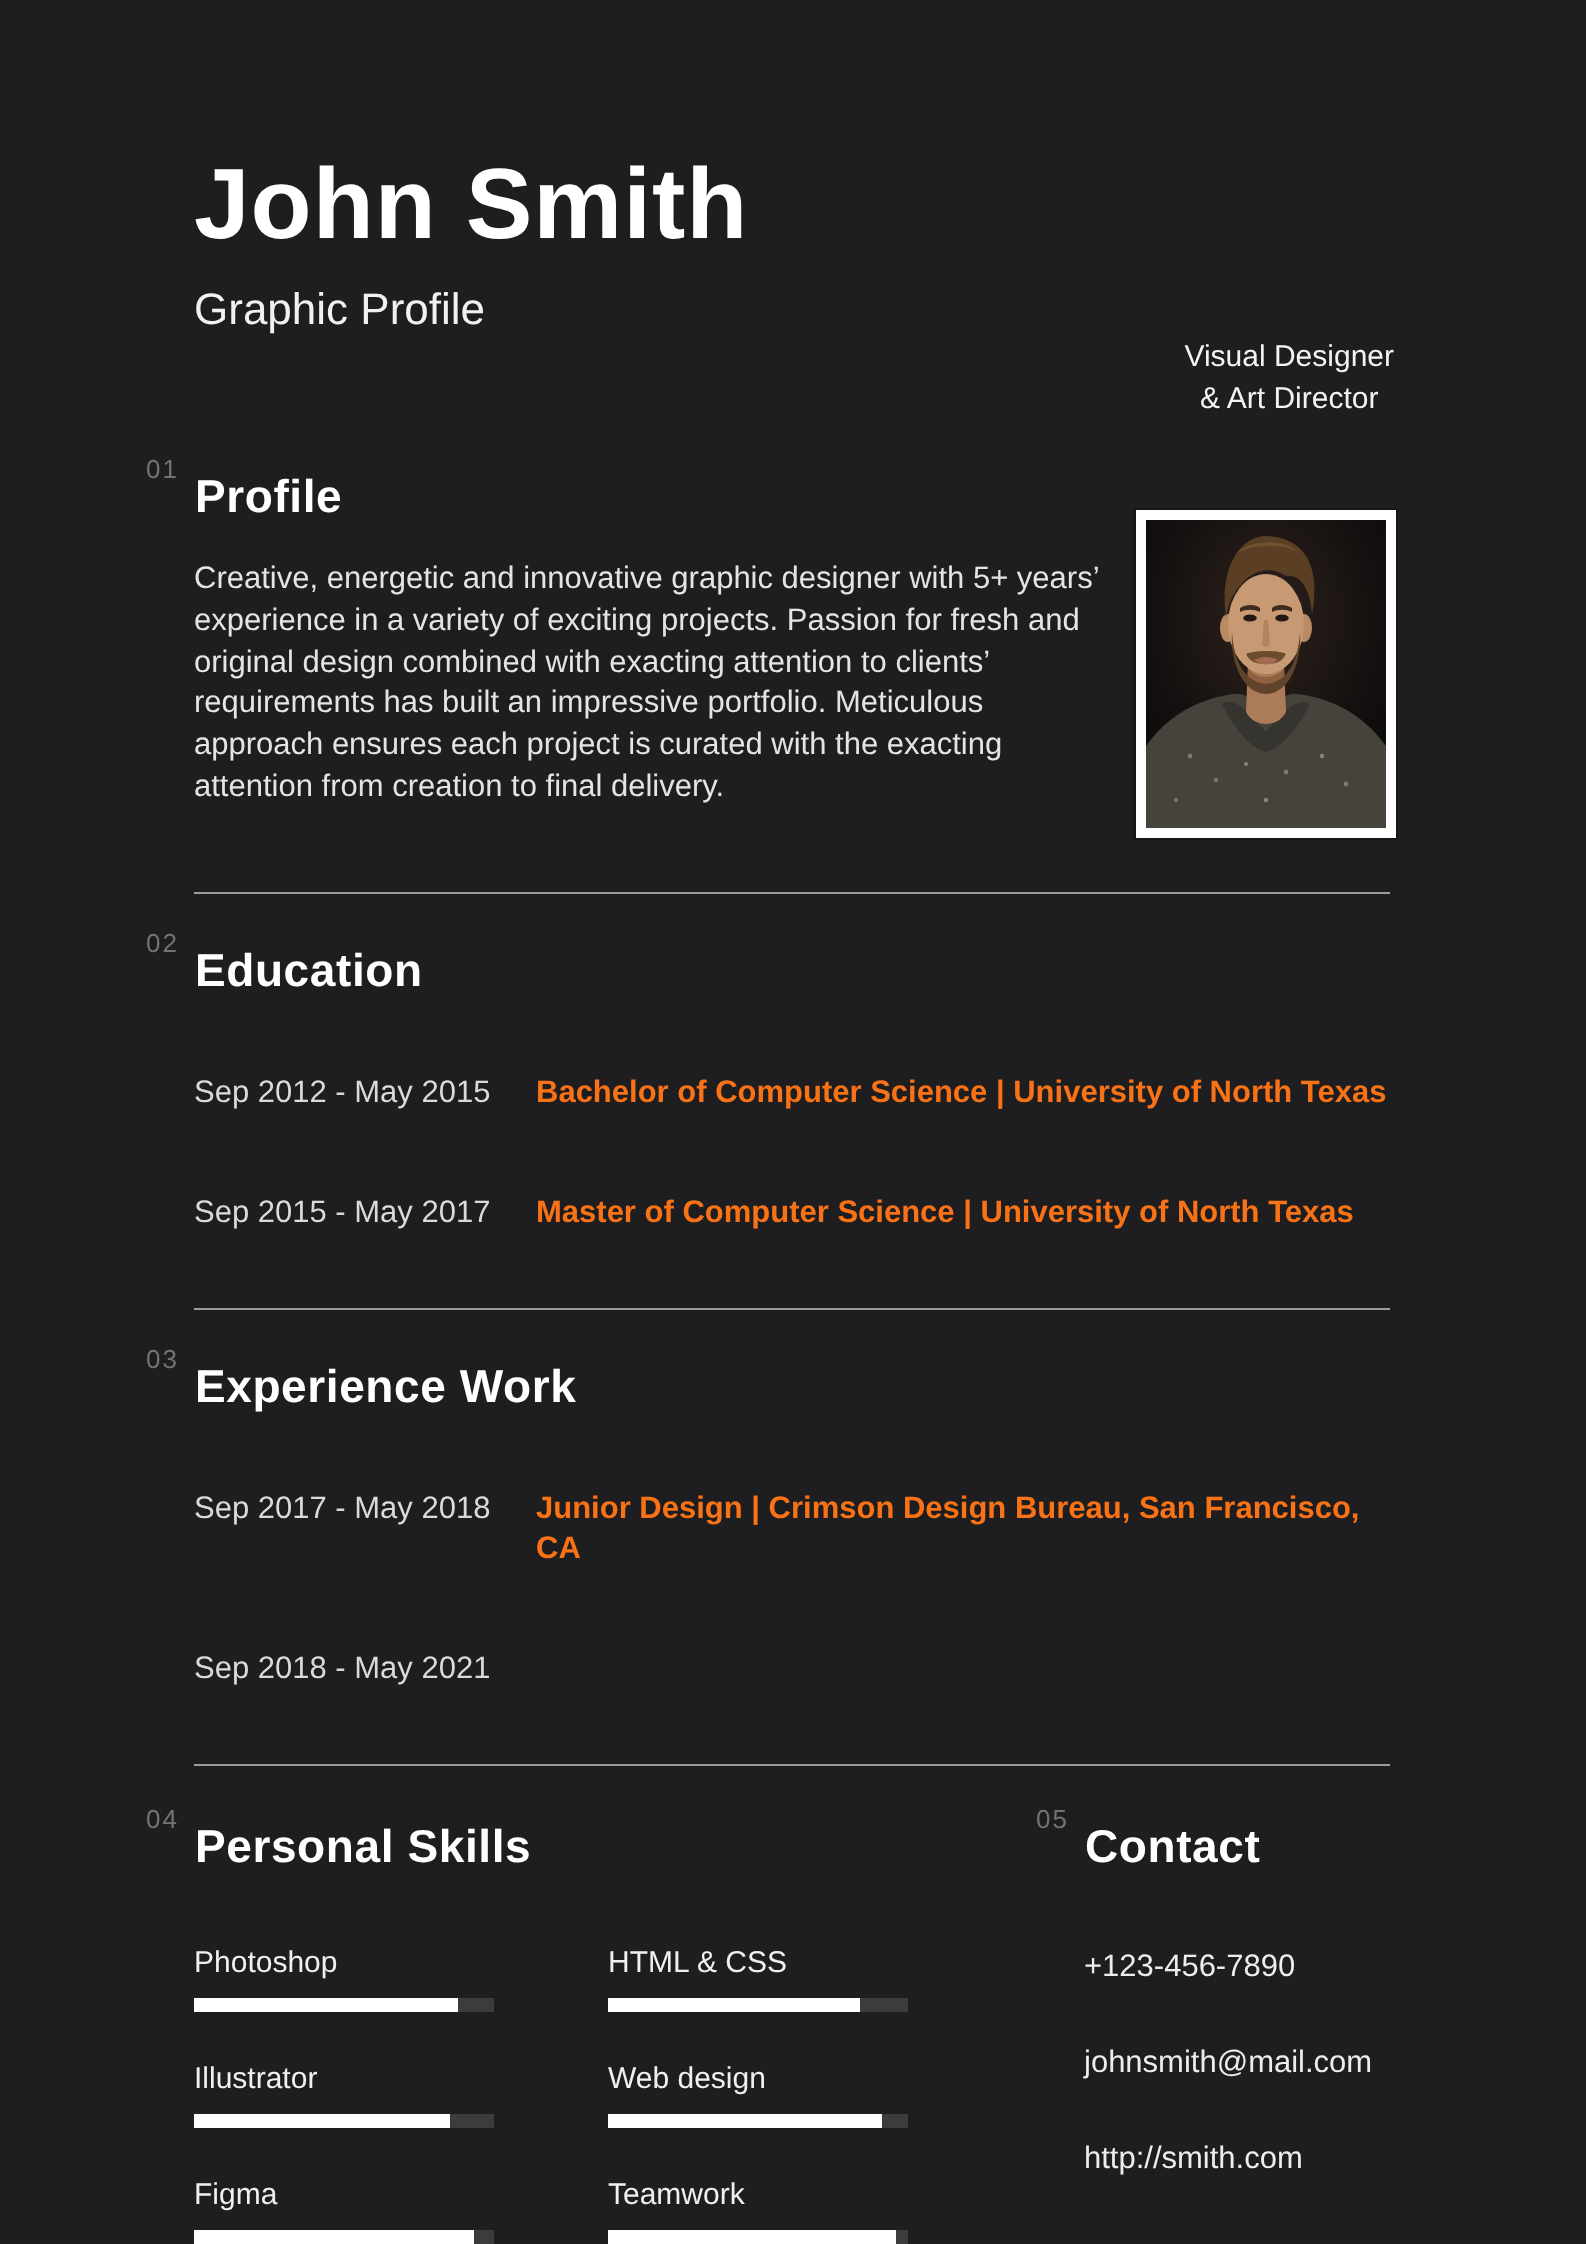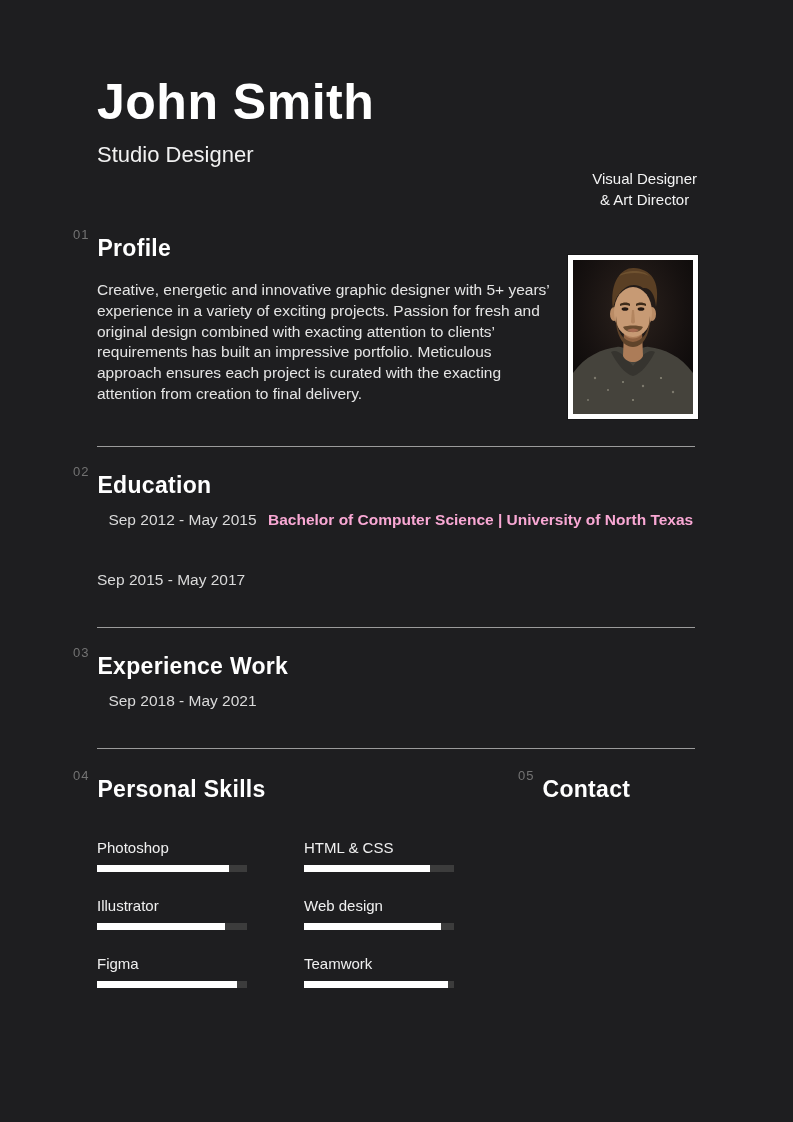--- a/index.html
+++ b/index.html
@@ -87,23 +87,23 @@
   .hr-2 { margin-top: 37px; }
   .hr-3 { margin-top: 37px; }
   
   .timeline-section { margin-top: 25px; }
   .t-row {
     display: flex;
     margin-top: 40px;
     font-size: 15.5px;
     line-height: 20px;
   }
-  .t-row:first-of-type { margin-top: 11px; text-align: center; }
+  .t-row:first-of-type { margin-top: 38px; }
   .t-dates { width: 171px; flex: 0 0 171px; color: #dadada; font-weight: 400; }
-  .t-desc  { color: #f9a8d4; font-weight: 700; }
+  .t-desc  { color: #f97316; font-weight: 700; }
   
   .bottom {
     display: grid;
     grid-template-columns: 445px 1fr;
     margin-top: 27px;
   }
   .skills-grid {
     margin-top: 36px;
     display: grid;
     grid-template-columns: 150px 150px;
@@ -132,21 +132,21 @@
     line-height: 20px;
   }
 </style>
 </head>
 <body>
 
 <div class="page">
 
   <div>
     <h1 class="name">John Smith</h1>
-    <div class="role">Studio Designer</div>
+    <div class="role">Graphic Profile</div>
     <div class="tagline">
       <div>Visual Designer</div>
       <div>&amp; Art Director</div>
     </div>
   </div>
 
   <section class="profile-section">
     <h2 class="sec-title"><sup class="sec-num">01</sup><span>Profile</span></h2>
     <p class="profile-text">Creative, energetic and innovative graphic designer with 5+ years’ experience in a variety of exciting projects. Passion for fresh and original design combined with exacting attention to clients’ requirements has built an impressive portfolio. Meticulous approach ensures each project is curated with the exacting attention from creation to final delivery.</p>
   </section>
@@ -202,27 +202,32 @@
   <hr class="divider hr-1">
 
   <section class="timeline-section">
     <h2 class="sec-title"><sup class="sec-num">02</sup><span>Education</span></h2>
     <div class="t-row">
       <div class="t-dates">Sep 2012 - May 2015</div>
       <div class="t-desc">Bachelor of Computer Science | University of North Texas</div>
     </div>
     <div class="t-row">
       <div class="t-dates">Sep 2015 - May 2017</div>
+      <div class="t-desc">Master of Computer Science | University of North Texas</div>
     </div>
   </section>
 
   <hr class="divider hr-2">
 
   <section class="timeline-section">
     <h2 class="sec-title"><sup class="sec-num">03</sup><span>Experience Work</span></h2>
+    <div class="t-row">
+      <div class="t-dates">Sep 2017 - May 2018</div>
+      <div class="t-desc">Junior Design | Crimson Design Bureau, San Francisco, CA</div>
+    </div>
     <div class="t-row">
       <div class="t-dates">Sep 2018 - May 2021</div>
     </div>
   </section>
 
   <hr class="divider hr-3">
 
   <div class="bottom">
 
     <section>
@@ -262,16 +267,21 @@
           <div class="skill-label">Teamwork</div>
           <div class="skill-track">
               <div class="skill-fill" style="width: 96%;"></div>
             </div>
         </div>
       </div>
     </section>
 
     <section>
       <h2 class="sec-title"><sup class="sec-num">05</sup><span>Contact</span></h2>
+      <div class="contact-list">
+        <div class="contact-item">+123-456-7890</div>
+        <div class="contact-item">johnsmith@mail.com</div>
+        <div class="contact-item">http://smith.com</div>
+      </div>
     </section>
 
   </div>
 </div>
 
 </body></html>

